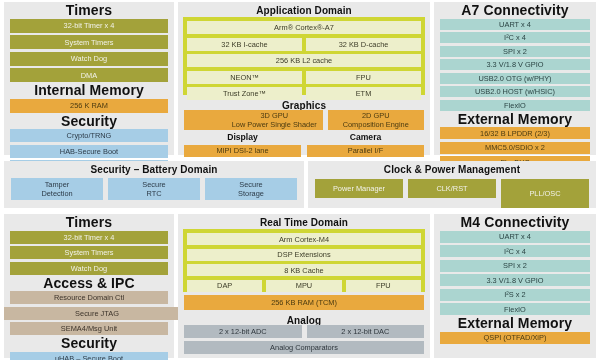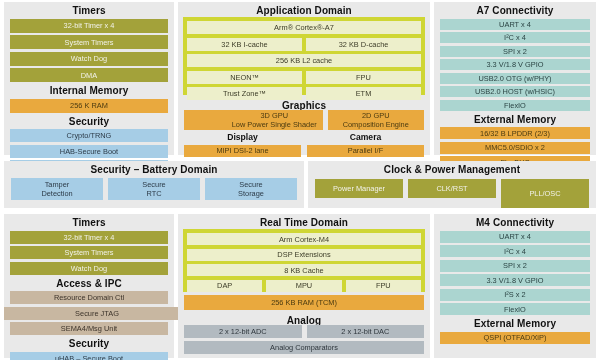--- a/index.html
+++ b/index.html
@@ -7,21 +7,21 @@
     width:600px;height:360px;background:#ffffff;
     font-family:"Liberation Sans",sans-serif;
     -webkit-font-smoothing:antialiased;
   }
   #diagram{position:relative;width:600px;height:360px;overflow:hidden;background:#fff;}
 
   .panel{position:absolute;background:#e9e9e9;box-sizing:border-box;}
 
   .sec-title{
     text-align:center;font-weight:bold;color:#111;
-    font-size:10px;line-height:11px;letter-spacing:.1px;
+    font-size:14px;line-height:11px;letter-spacing:.1px;
     margin:3px 0 2.5px 0;
   }
   .sec-title.big{font-size:10px;}
 
   .box{
     box-sizing:border-box;text-align:center;color:#3a3a30;
     font-size:7.4px;line-height:9px;
     display:flex;align-items:center;justify-content:center;
     margin:0 auto 2.5px auto;padding:1px 2px;
     border-radius:0;white-space:pre-line;

